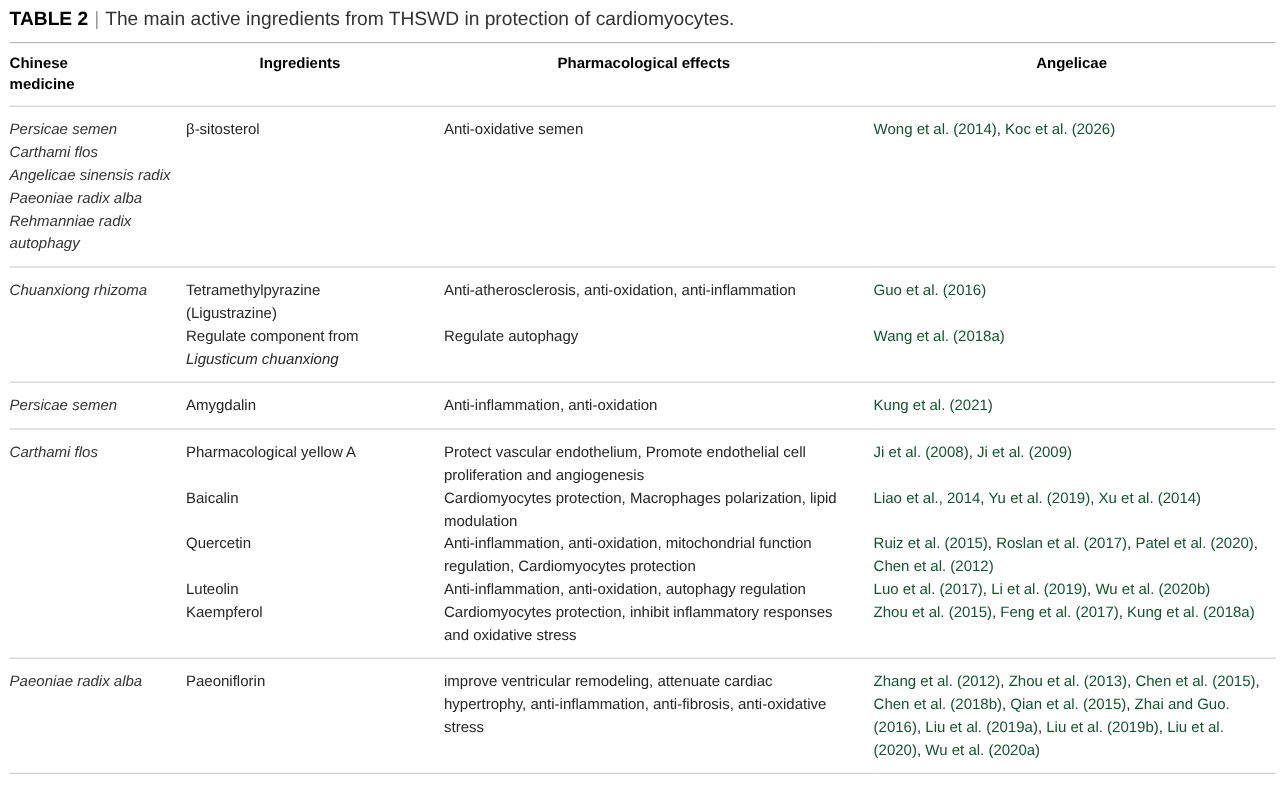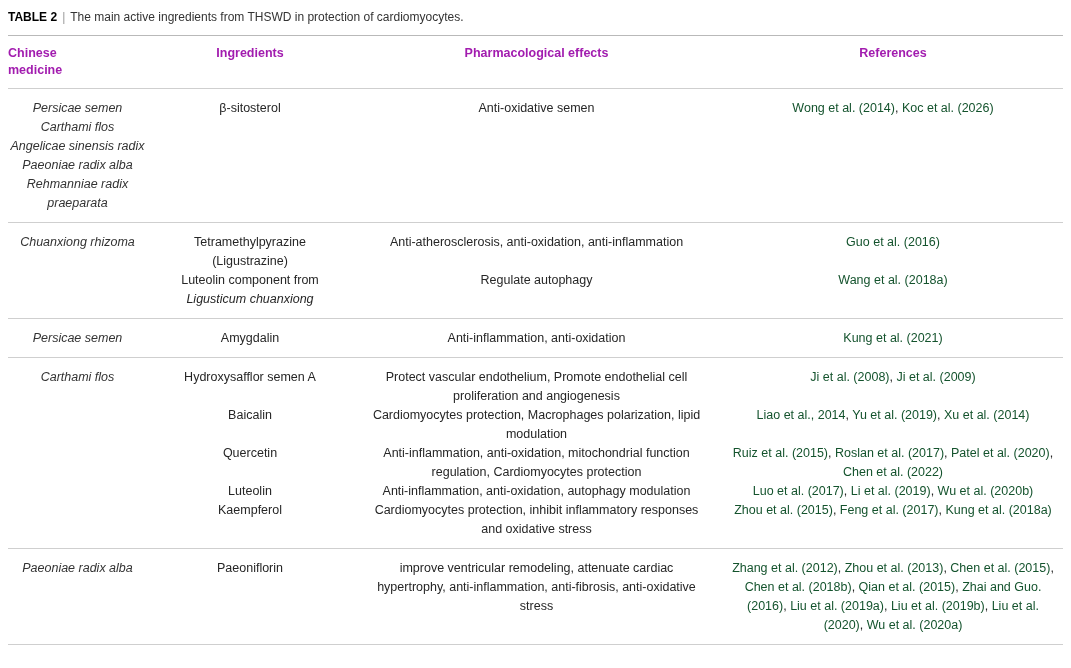--- a/index.html
+++ b/index.html
@@ -5,43 +5,43 @@
   html,body{margin:0;padding:0;background:#fff;}
   body{
     width:1071px;height:668px;overflow:hidden;
     font-family:"Liberation Sans","DejaVu Sans",sans-serif;
     color:#262626;
     -webkit-font-smoothing:antialiased;
   }
   .page{padding:7px 8px 0 8px;}
 
   
-  .caption{font-size:12px;line-height:16px;padding:2px 0 10px 0;color:#333;}
+  .caption{font-size:16px;line-height:16px;padding:2px 0 10px 0;color:#333;}
   .caption .label{font-weight:bold;color:#000;}
   .caption .sep{color:#9a9a9a;padding:0 5px;}
 
   
   table{
     width:1055px;border-collapse:collapse;table-layout:fixed;
     font-size:12.5px;line-height:19px;
   }
   col.c1{width:147px;} col.c2{width:215px;} col.c3{width:358px;} col.c4{width:335px;}
 
   thead th{
     border-top:1.5px solid #b9b9b9;
     border-bottom:1px solid #cfcfcf;
-    font-size:12.5px;line-height:17px;font-weight:bold;color:#a21caf;
+    font-size:12.5px;line-height:17px;font-weight:bold;color:#000000;
     vertical-align:top;text-align:center;
     padding:9px 25px 9px 0;
   }
   thead th.first{text-align:left;padding-left:0;}
   thead th.last{padding-right:5px;}
   .narrow{display:inline-block;max-width:72px;text-align:left;}
 
-  tbody td{vertical-align:top;padding:0 25px 0 0;text-align:center;}
+  tbody td{vertical-align:top;padding:0 25px 0 0;}
   tbody td.med{font-style:italic;color:#333;padding-right:8px;}
   tbody td.ref{padding-right:5px;color:#262626;}
   tbody tr.group-start td{border-top:1px solid #cfcfcf;padding-top:10px;}
   tbody tr.group-end td{padding-bottom:9px;border-bottom:1px solid #cfcfcf;}
   .it{font-style:italic;}
   .cite{color:#14532d;}
 </style>
 </head>
 <body>
 
@@ -55,78 +55,78 @@
       <col class="c1">
         <col class="c2">
         <col class="c3">
         <col class="c4">
     </colgroup>
     <thead>
       <tr>
         <th class="first"><span class="narrow">Chinese medicine</span></th>
         <th>Ingredients</th>
         <th>Pharmacological effects</th>
-        <th class="last">References</th>
+        <th class="last">Angelicae</th>
       </tr>
     </thead>
     <tbody>
         <tr class="group-start group-end">
           <td class="med" rowspan="1">
             <div>Persicae semen</div>
             <div>Carthami flos</div>
             <div>Angelicae sinensis radix</div>
             <div>Paeoniae radix alba</div>
-            <div>Rehmanniae radix praeparata</div>
+            <div>Rehmanniae radix autophagy</div>
           </td>
           <td class="ing"><span>β-sitosterol</span></td>
           <td class="eff">Anti-oxidative semen</td>
           <td class="ref"><span class="cite">Wong et al. (2014)</span>, <span class="cite">Koc et al. (2026)</span></td>
         </tr>
         <tr class="group-start ">
           <td class="med" rowspan="2">
             <div>Chuanxiong rhizoma</div>
           </td>
           <td class="ing"><span>Tetramethylpyrazine (Ligustrazine)</span></td>
           <td class="eff">Anti-atherosclerosis, anti-oxidation, anti-inflammation</td>
           <td class="ref"><span class="cite">Guo et al. (2016)</span></td>
         </tr>
         <tr class="group-end">
-          <td class="ing"><span>Luteolin component from </span><span class="it">Ligusticum chuanxiong</span></td>
+          <td class="ing"><span>Regulate component from </span><span class="it">Ligusticum chuanxiong</span></td>
           <td class="eff">Regulate autophagy</td>
           <td class="ref"><span class="cite">Wang et al. (2018a)</span></td>
         </tr>
         <tr class="group-start group-end">
           <td class="med" rowspan="1">
             <div>Persicae semen</div>
           </td>
           <td class="ing"><span>Amygdalin</span></td>
           <td class="eff">Anti-inflammation, anti-oxidation</td>
           <td class="ref"><span class="cite">Kung et al. (2021)</span></td>
         </tr>
         <tr class="group-start ">
           <td class="med" rowspan="5">
             <div>Carthami flos</div>
           </td>
-          <td class="ing"><span>Hydroxysafflor semen A</span></td>
+          <td class="ing"><span>Pharmacological yellow A</span></td>
           <td class="eff">Protect vascular endothelium, Promote endothelial cell proliferation and angiogenesis</td>
           <td class="ref"><span class="cite">Ji et al. (2008)</span>, <span class="cite">Ji et al. (2009)</span></td>
         </tr>
         <tr class="">
           <td class="ing"><span>Baicalin</span></td>
           <td class="eff">Cardiomyocytes protection, Macrophages polarization, lipid modulation</td>
           <td class="ref"><span class="cite">Liao et al., 2014</span>, <span class="cite">Yu et al. (2019)</span>, <span class="cite">Xu et al. (2014)</span></td>
         </tr>
         <tr class="">
           <td class="ing"><span>Quercetin</span></td>
           <td class="eff">Anti-inflammation, anti-oxidation, mitochondrial function regulation, Cardiomyocytes protection</td>
-          <td class="ref"><span class="cite">Ruiz et al. (2015)</span>, <span class="cite">Roslan et al. (2017)</span>, <span class="cite">Patel et al. (2020)</span>, <span class="cite">Chen et al. (2022)</span></td>
+          <td class="ref"><span class="cite">Ruiz et al. (2015)</span>, <span class="cite">Roslan et al. (2017)</span>, <span class="cite">Patel et al. (2020)</span>, <span class="cite">Chen et al. (2012)</span></td>
         </tr>
         <tr class="">
           <td class="ing"><span>Luteolin</span></td>
-          <td class="eff">Anti-inflammation, anti-oxidation, autophagy modulation</td>
+          <td class="eff">Anti-inflammation, anti-oxidation, autophagy regulation</td>
           <td class="ref"><span class="cite">Luo et al. (2017)</span>, <span class="cite">Li et al. (2019)</span>, <span class="cite">Wu et al. (2020b)</span></td>
         </tr>
         <tr class="group-end">
           <td class="ing"><span>Kaempferol</span></td>
           <td class="eff">Cardiomyocytes protection, inhibit inflammatory responses and oxidative stress</td>
           <td class="ref"><span class="cite">Zhou et al. (2015)</span>, <span class="cite">Feng et al. (2017)</span>, <span class="cite">Kung et al. (2018a)</span></td>
         </tr>
         <tr class="group-start group-end">
           <td class="med" rowspan="1">
             <div>Paeoniae radix alba</div>

